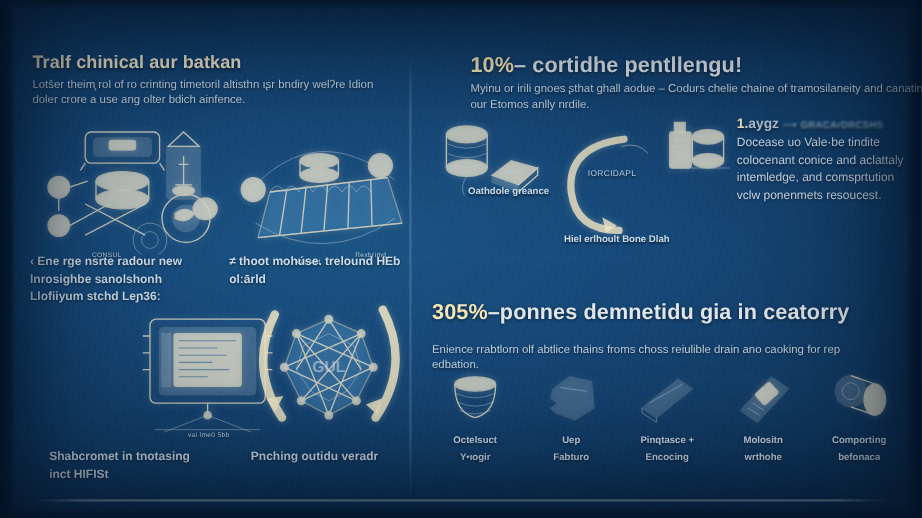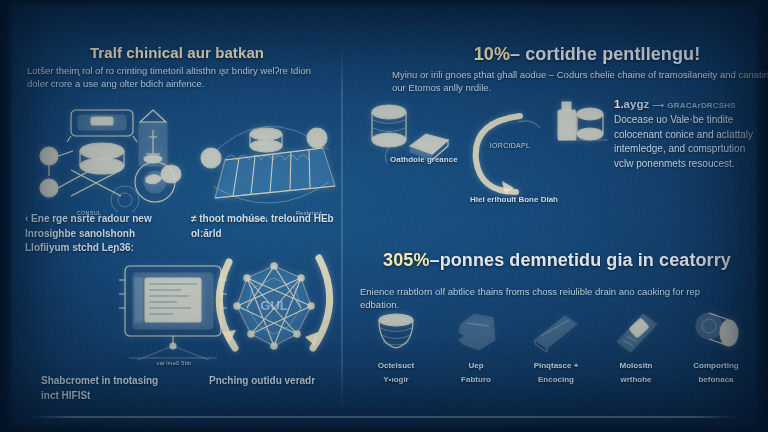--- a/index.html
+++ b/index.html
@@ -62,21 +62,21 @@
   }
 
   .sec-head{
     font-size:15px;font-weight:bold;color:#f3e8cc;
     text-shadow:0 1px 3px rgba(0,0,0,.55);
     margin:0 0 3px 0;letter-spacing:.1px;
   }
   .sec-head.big{font-size:18px;}
   .sec-head .accent{color:#f7e9b8;}
   .sec-head .rest{color:#e3e9ee;font-weight:bold;}
-  .blur1{filter:blur(.35px);text-align:center;}
+  .blur1{filter:blur(.35px);}
   .body-txt{
     font-size:9.5px;line-height:1.42;color:#c3d4e3;
     text-shadow:0 1px 2px rgba(0,0,0,.5);
     filter:blur(.45px);
     margin:0;
   }
   .cap{
     font-size:10px;line-height:1.45;color:#cfdde9;font-weight:bold;
     text-shadow:0 1px 2px rgba(0,0,0,.55);filter:blur(.4px);
   }

